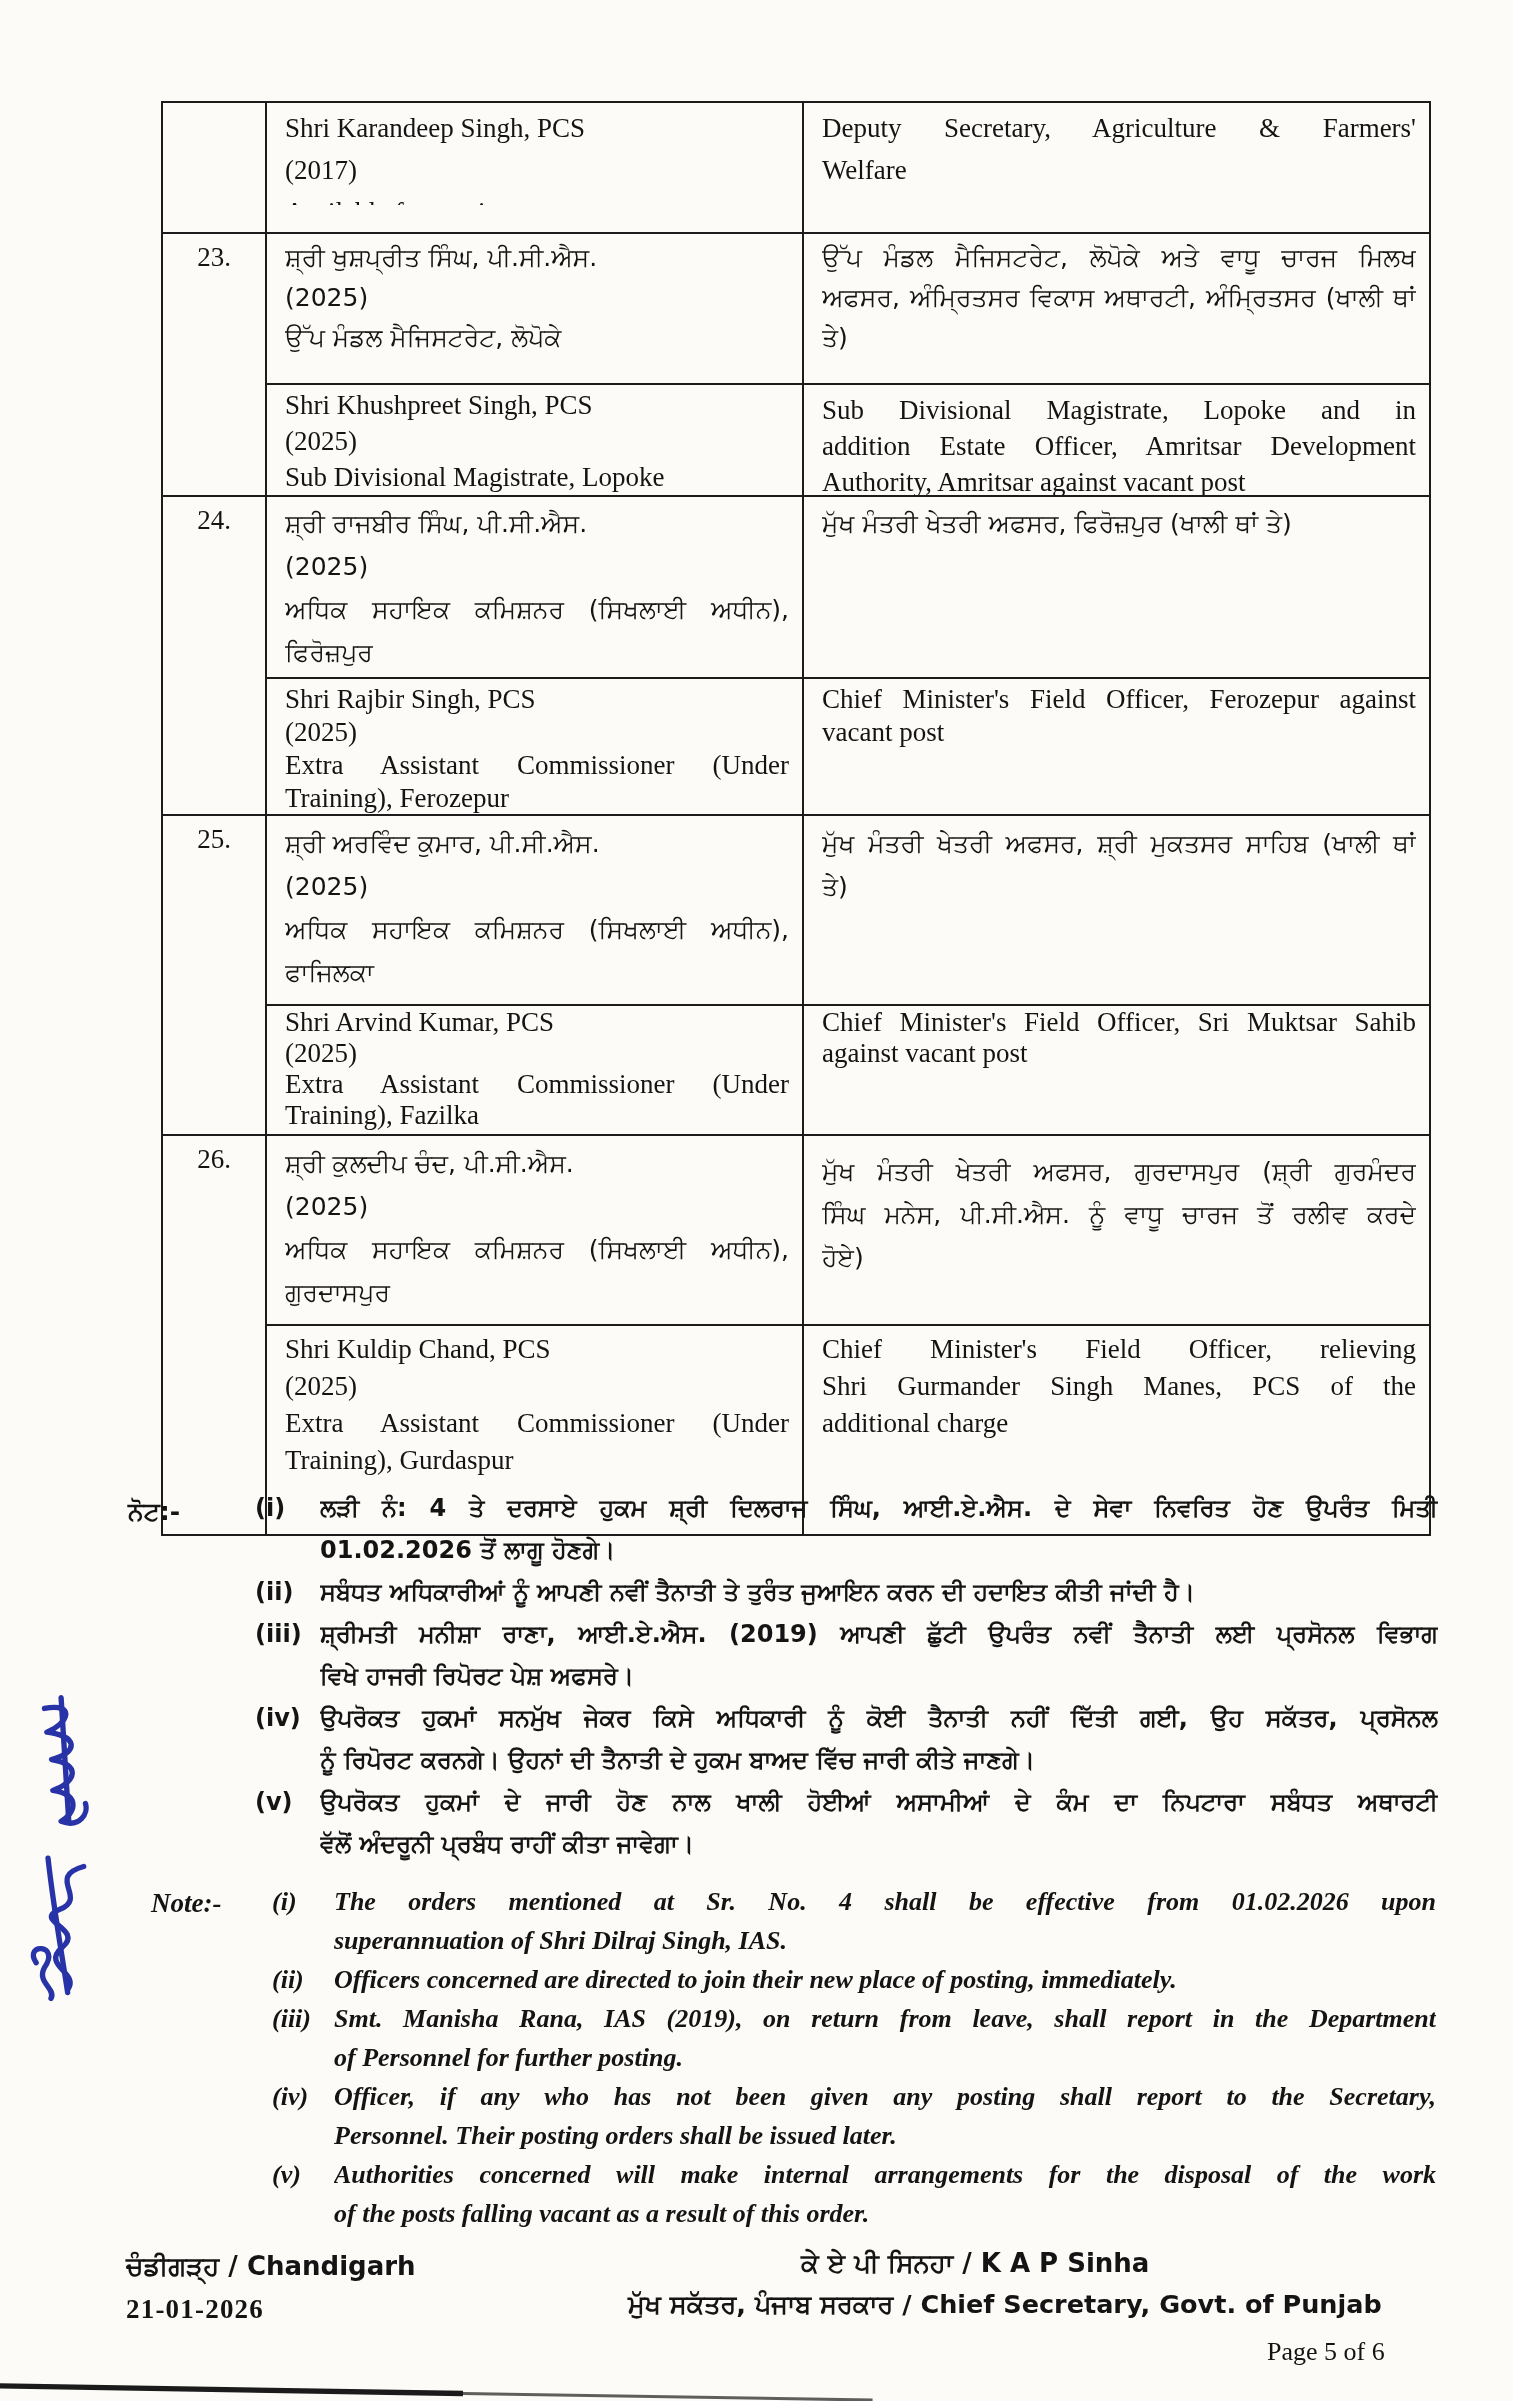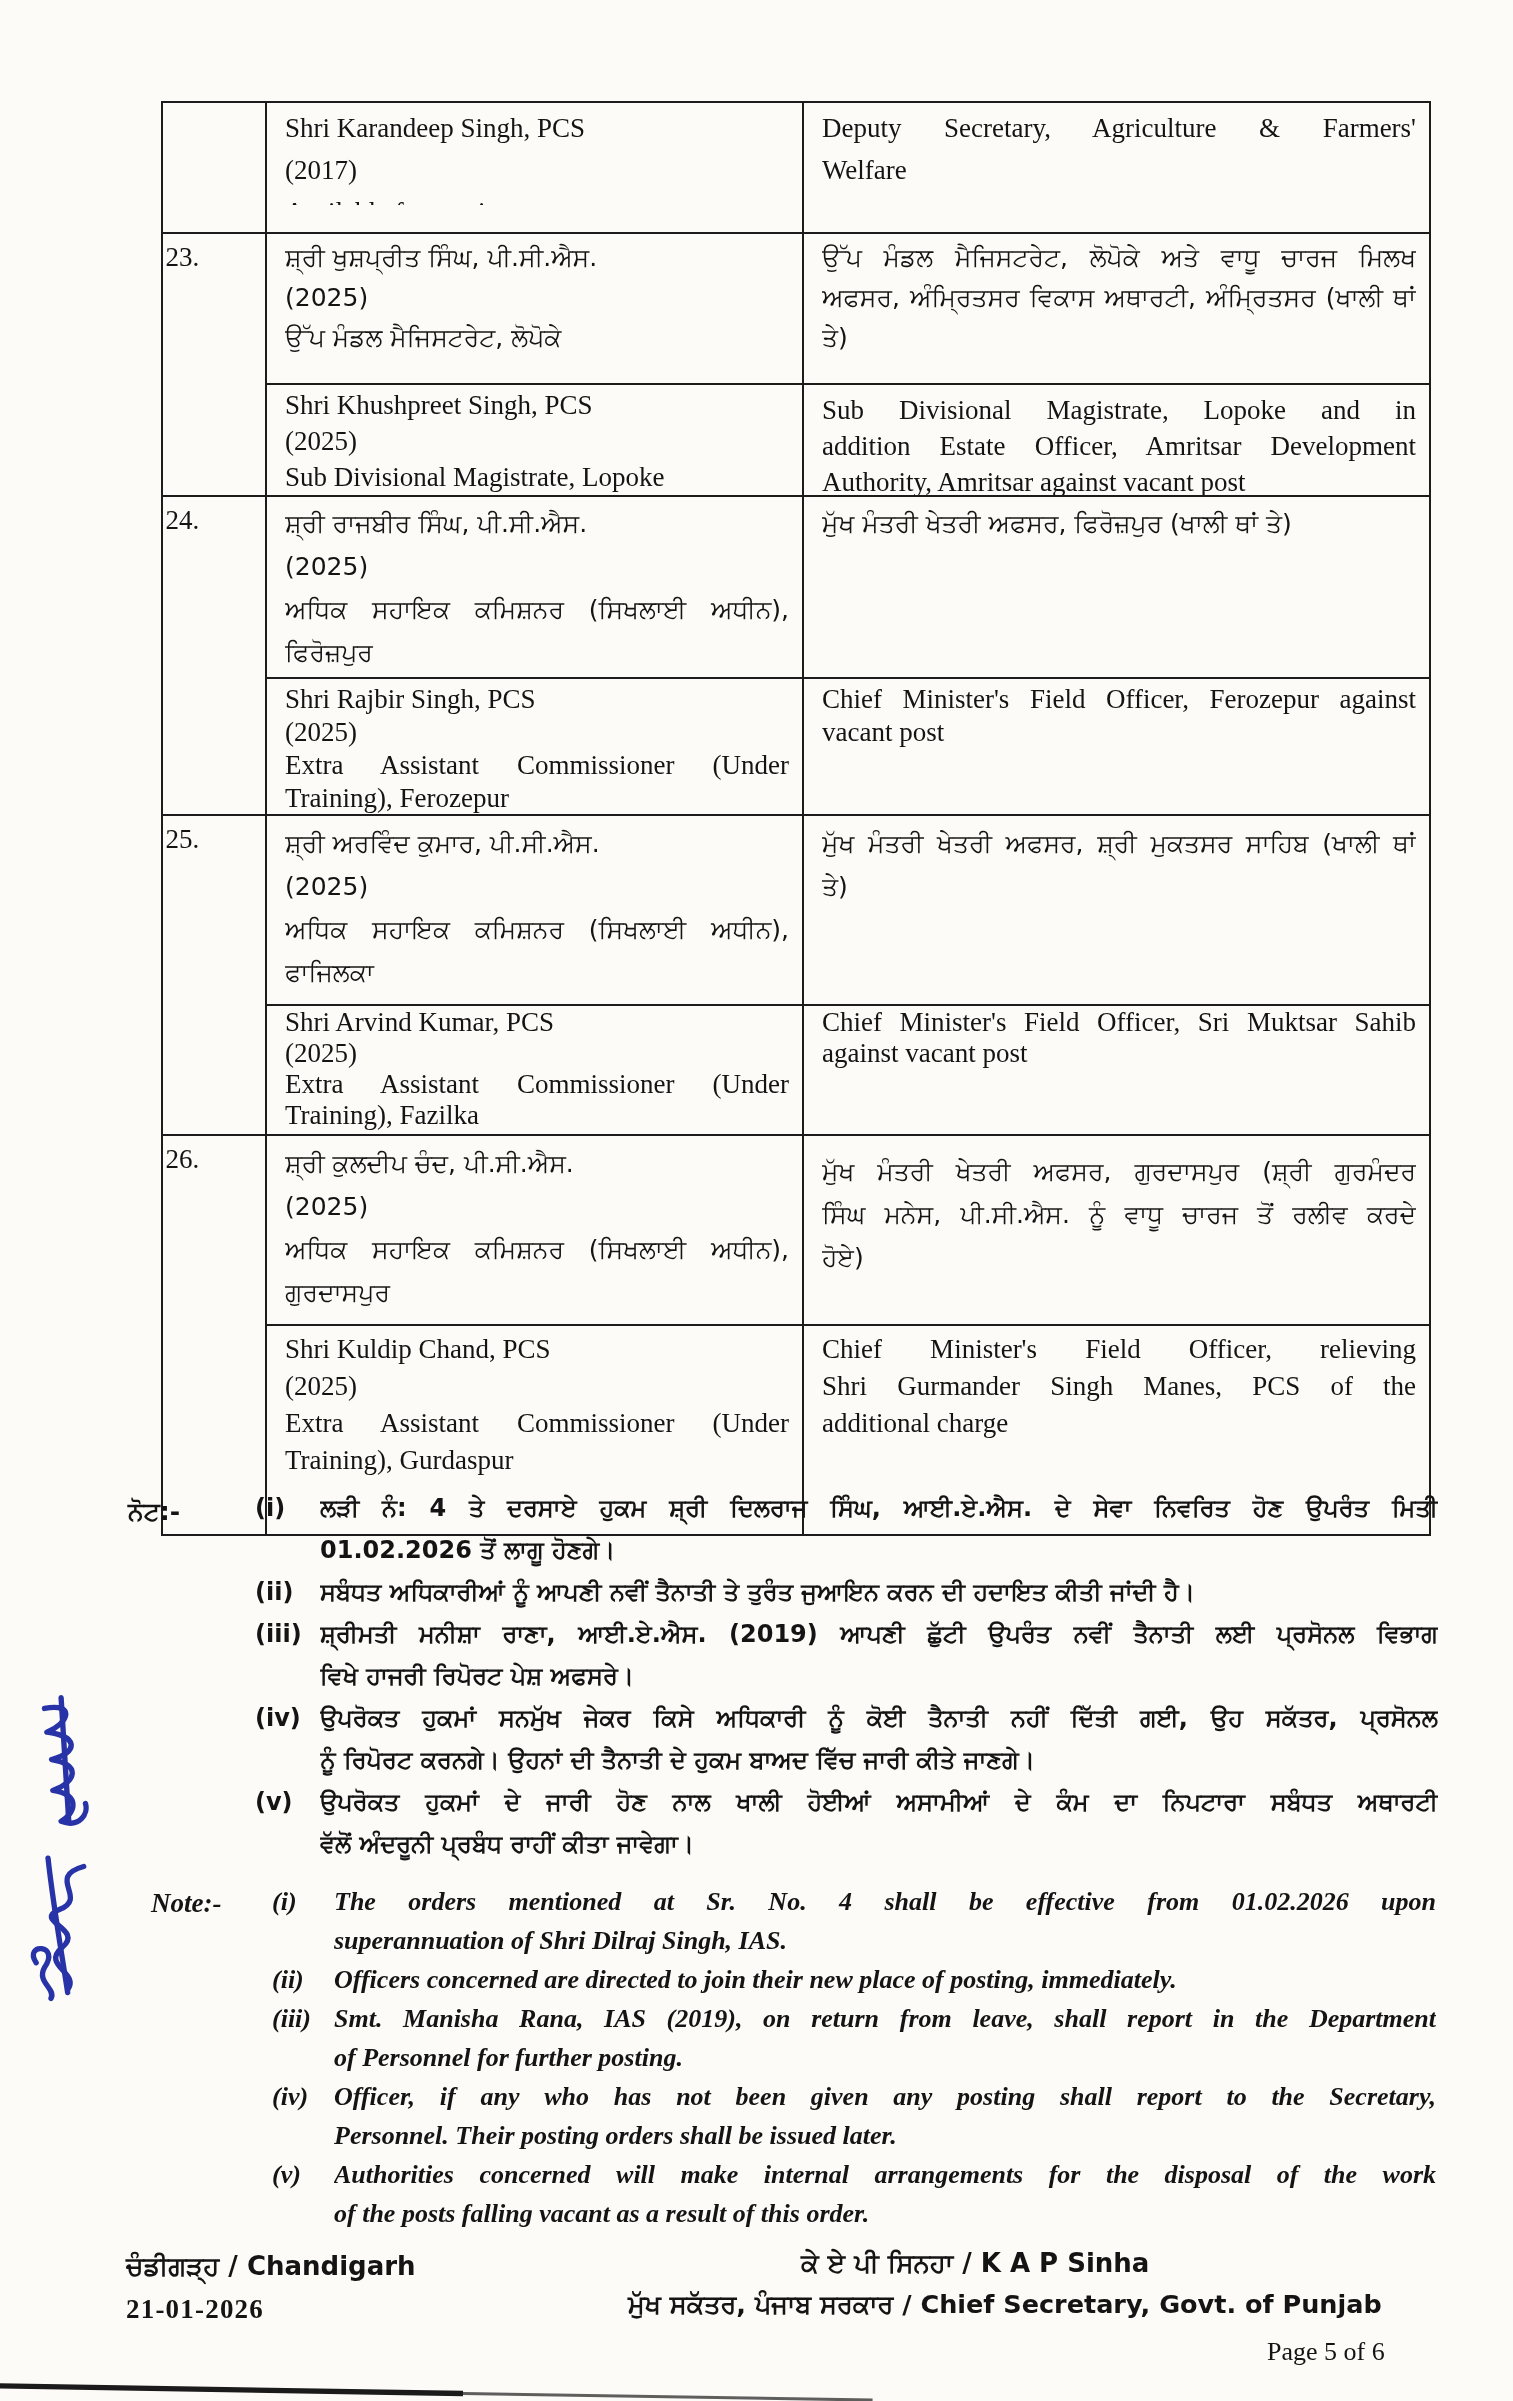--- a/index.html
+++ b/index.html
@@ -6,21 +6,21 @@
   .page {
     position:relative; width:1514px; height:2401px;
     background:#fcfbf8; overflow:hidden; color:#141414;
     font-family:"Liberation Serif", serif;
   }
   
   .table-wrap { position:absolute; left:161px; top:101px; }
   table { border-collapse:collapse; table-layout:fixed; width:1268px; }
   td { border:2.4px solid #1c1c1c; vertical-align:top; padding:0; }
   .cellbox { box-sizing:border-box; overflow:hidden; padding:3.6px 13px 0 18px; }
-  .sr .cellbox { padding:7.1px 2.4px 0 2.4px; 
+  .sr .cellbox { padding:7.1px 2.4px 0 2.4px; text-align:center;
                  font:27px/33px "Liberation Serif", serif; }
   .en { font-family:"Liberation Serif", serif; font-size:27px; }
   .pa { font-family:"DejaVu Sans", sans-serif; font-size:25px; }
   .line { white-space:nowrap; overflow:hidden; }
   .jl { text-align:justify; text-align-last:justify; }
   
   .note-label-pa { position:absolute; left:128px; top:1491px;
     font:700 25px/42px "DejaVu Sans", sans-serif; }
   .notes-pa { position:absolute; left:255px; top:1487px; width:1183px;
     font:700 24px/42px "DejaVu Sans", sans-serif; }

